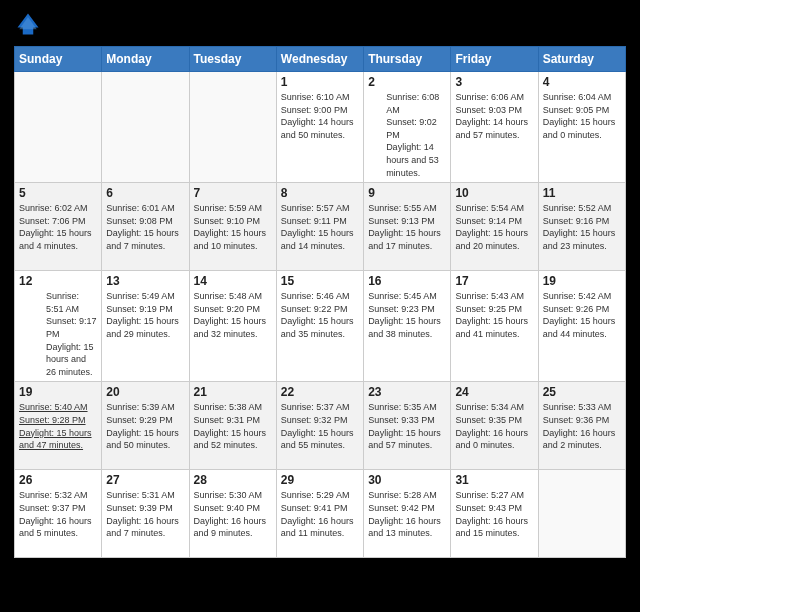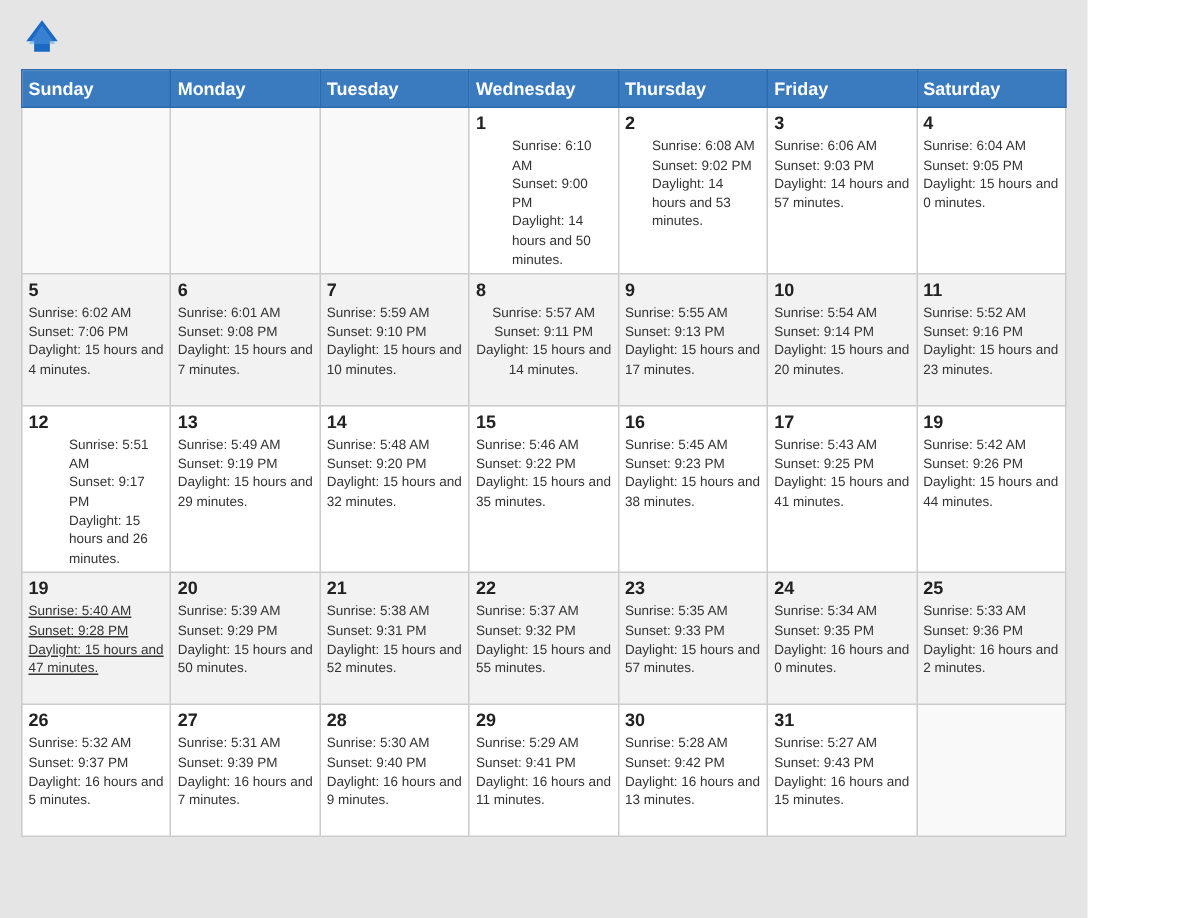--- a/index.html
+++ b/index.html
@@ -3,23 +3,23 @@
   <meta charset="utf-8">
   <style>
     * { box-sizing: border-box; margin: 0; padding: 0; }
     body {
       font-family: Arial, sans-serif;
       background: #fff;
       width: 792px;
       min-height: 612px;
     }
     .page {
-      width: 725px;
+      width: 640px;
       min-height: 612px;
-      background: #e5e5e5;
+      background: #000000;
       padding: 10px 14px 10px 14px;
     }
     .header {
       display: flex;
       justify-content: space-between;
       align-items: flex-start;
       margin-bottom: 8px;
     }
     .logo {
       display: flex;
@@ -126,21 +126,21 @@
           <th>Saturday</th>
         </tr>
     </thead>
     <tbody id="calendar-body">
     <tr>
           <td class="empty"></td>
           <td class="empty"></td>
           <td class="empty"></td>
           <td>
             <span class="day-number">1</span>
-            <div class="day-detail" style="white-space: pre-line; margin-left: 24px;">Sunrise: 6:10 AM
+            <div class="day-detail" style="white-space: pre-line;">Sunrise: 6:10 AM
 Sunset: 9:00 PM
 Daylight: 14 hours and 50 minutes.</div>
           </td>
           <td>
             <span class="day-number">2</span>
             <div class="day-detail" style="white-space: pre-line; margin-left: 18px;">Sunrise: 6:08 AM
 Sunset: 9:02 PM
 Daylight: 14 hours and 53 minutes.</div>
           </td>
           <td>
@@ -170,21 +170,21 @@
 Daylight: 15 hours and 7 minutes.</div>
           </td>
           <td>
             <span class="day-number">7</span>
             <div class="day-detail" style="white-space: pre-line;">Sunrise: 5:59 AM
 Sunset: 9:10 PM
 Daylight: 15 hours and 10 minutes.</div>
           </td>
           <td>
             <span class="day-number">8</span>
-            <div class="day-detail" style="white-space: pre-line; text-align: center;">Sunrise: 5:57 AM
+            <div class="day-detail" style="white-space: pre-line;">Sunrise: 5:57 AM
 Sunset: 9:11 PM
 Daylight: 15 hours and 14 minutes.</div>
           </td>
           <td>
             <span class="day-number">9</span>
             <div class="day-detail" style="white-space: pre-line;">Sunrise: 5:55 AM
 Sunset: 9:13 PM
 Daylight: 15 hours and 17 minutes.</div>
           </td>
           <td>

